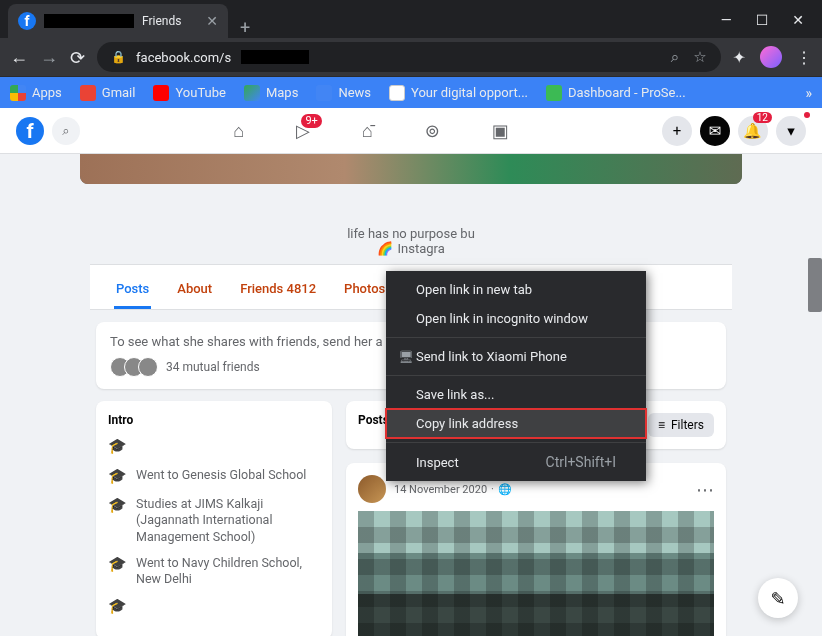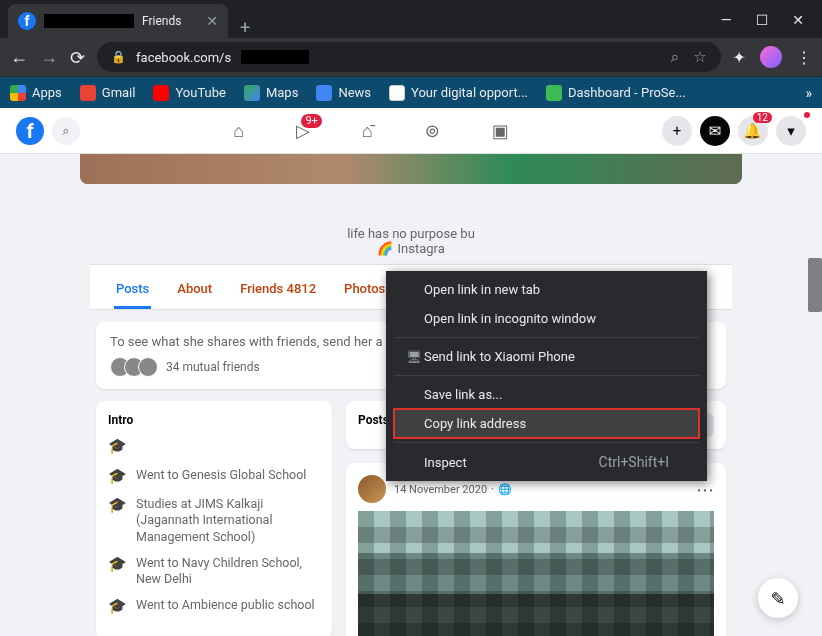--- a/index.html
+++ b/index.html
@@ -20,21 +20,21 @@
 .nav-btn.active { color: #e8eaed; }
 .addrbar { flex: 1; background: #202124; height: 30px; border-radius: 15px; display: flex; align-items: center; padding: 0 14px; gap: 10px; color: #e8eaed; font-size: 13px; }
 .lock { color: #9aa0a6; font-size: 12px; }
 .addr-redact { width: 68px; height: 14px; background: #000; }
 .addr-actions { margin-left: auto; display: flex; gap: 14px; color: #9aa0a6; font-size: 15px; }
 .ext-area { display: flex; align-items: center; gap: 14px; color: #e8eaed; }
 .ext-puzzle { color: #e8eaed; font-size: 16px; }
 .profile-icon { width: 22px; height: 22px; border-radius: 50%; background: linear-gradient(135deg, #ff6bd6, #7b61ff); }
 .kebab { color: #e8eaed; font-size: 16px; }
 
-.bookmarks { height: 32px; background: #0c4a6e; border-top: 1px solid #2a2b2e; display: flex; align-items: center; padding: 0 10px; gap: 18px; color: #e8eaed; font-size: 13px; }
+.bookmarks { height: 32px; background: #3b82f6; border-top: 1px solid #2a2b2e; display: flex; align-items: center; padding: 0 10px; gap: 18px; color: #e8eaed; font-size: 13px; }
 .bm { display: flex; align-items: center; gap: 6px; }
 .bm-icon { width: 16px; height: 16px; border-radius: 3px; }
 .bm-more { margin-left: auto; color: #e8eaed; font-size: 14px; }
 
 
 .page { background: #f0f2f5; height: calc(636px - 38px - 38px - 32px); position: relative; overflow: hidden; }
 
 
 .fb-header { height: 46px; background: #fff; border-bottom: 1px solid #dddfe2; display: flex; align-items: center; padding: 0 16px; }
 .fb-logo { width: 28px; height: 28px; background: #1877f2; border-radius: 50%; color: #fff; font-weight: bold; font-size: 20px; display:flex; align-items:center; justify-content:center; }
@@ -83,21 +83,21 @@
 .post-date { font-size:11px; color:#65676b; display:flex; align-items:center; gap:4px; }
 .post-more { margin-left:auto; color:#65676b; font-size:18px; }
 .post-body { height:160px; background:#000; position:relative; overflow:hidden; }
 .post-mosaic { position:absolute; inset:0; background:
   repeating-linear-gradient(0deg, rgba(0,0,0,.2) 0 16px, rgba(0,0,0,0) 16px 32px),
   repeating-linear-gradient(90deg, rgba(0,0,0,.2) 0 16px, rgba(0,0,0,0) 16px 32px),
   linear-gradient(180deg, #a6c8c0 0 26%, #6b8b84 26% 52%, #3a4743 52% 100%);
 }
 
 
-.ctx-menu { position:absolute; left: 386px; top: 163px; width: 321px; background:#292a2d; color:#e8eaed; font-size:13px; box-shadow: 2px 2px 10px rgba(0,0,0,.5); z-index: 50; padding: 4px 8px; }
+.ctx-menu { position:absolute; left: 386px; top: 163px; width: 260px; background:#292a2d; color:#e8eaed; font-size:13px; box-shadow: 2px 2px 10px rgba(0,0,0,.5); z-index: 50; padding: 4px 0; }
 .ctx-item { padding: 7px 30px; display:flex; align-items:center; }
 .ctx-item.with-icon { padding-left: 10px; }
 .ctx-icon { width: 20px; margin-right: 0; text-align:center; color:#9aa0a6; font-size:12px; }
 .ctx-sep { height:1px; background:#3f4042; margin: 4px 0; }
 .ctx-highlight { background:#3f4042; outline: 2px solid #e03131; outline-offset: -1px; }
 .ctx-shortcut { margin-left:auto; color:#9aa0a6; font-size:14px; }
 
 
 .chat-fab { position:absolute; right: 24px; bottom: 18px; width:40px; height:40px; background:#fff; border-radius:50%; box-shadow:0 2px 8px rgba(0,0,0,.2); display:flex; align-items:center; justify-content:center; font-size:18px; color:#050505; }
 
@@ -244,21 +244,20 @@
         <div class="intro-item">
             <span class="intro-icon">🎓</span>
             <span>Studies at JIMS Kalkaji (Jagannath International Management School)</span>
           </div>
         <div class="intro-item">
             <span class="intro-icon">🎓</span>
             <span>Went to Navy Children School, New Delhi</span>
           </div>
         <div class="intro-item">
             <span class="intro-icon">🎓</span>
-            <span>Went to Ambience public school</span>
           </div>
 
       </div>
     </div>
     <div class="col-right">
       <div class="card">
         <div class="posts-header">
           <h3>Posts</h3>
           <div class="filters-btn">
               <span>≡</span>

